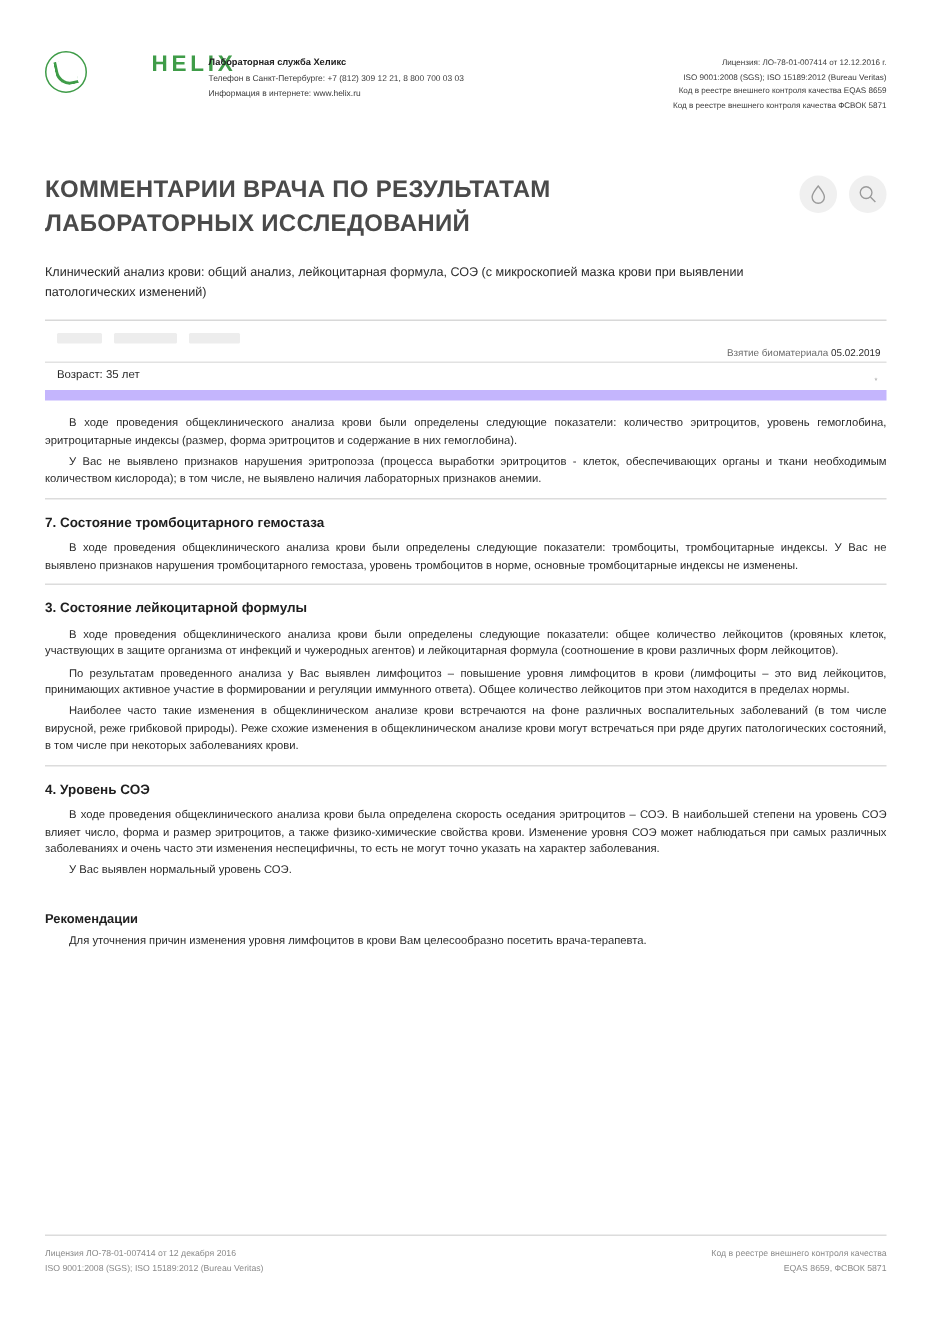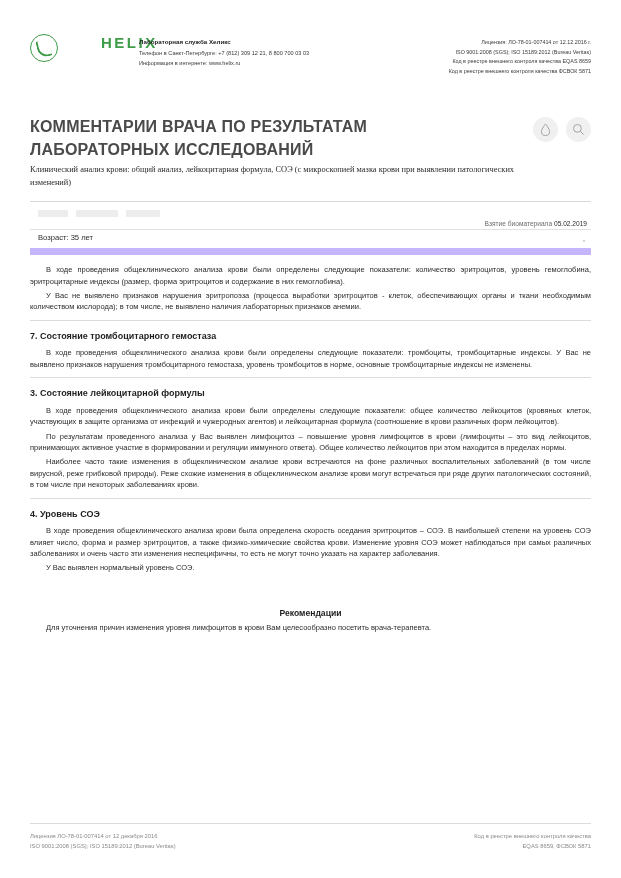--- a/index.html
+++ b/index.html
@@ -113,26 +113,25 @@
     border-radius: 50%;
     background: #f0f0f0;
     display: flex;
     align-items: center;
     justify-content: center;
   }
   .circle-icon svg { display: block; }
 
   
   .test-name {
-    margin-top: 2px;
+    margin-top: 14px;
     font-size: 8.4px;
     line-height: 1.55;
     color: #2b2b2b;
     max-width: 520px;
-    font-family: Liberation Serif, serif;
   }
 
   
   .patient-strip {
     margin-top: 12px;
     border-top: 1px solid #d8d8d8;
     border-bottom: 7px solid #c4b5fd;
     position: relative;
     height: 46px;
   }
@@ -191,23 +190,22 @@
     line-height: 1.52;
     text-align: justify;
     margin: 0 0 3px 0;
     text-indent: 16px;
     color: #2b2b2b;
   }
   .rec-head {
     font-size: 8.6px;
     font-weight: bold;
     color: #1f1f1f;
-    margin-top: 22px;
+    margin-top: 9px;
     margin-bottom: 4px;
-    text-align: center;
   }
 
   
   .footer {
     position: absolute;
     left: 30px;
     right: 30px;
     bottom: 26px;
     border-top: 1px solid #dcdcdc;
     padding-top: 7px;

